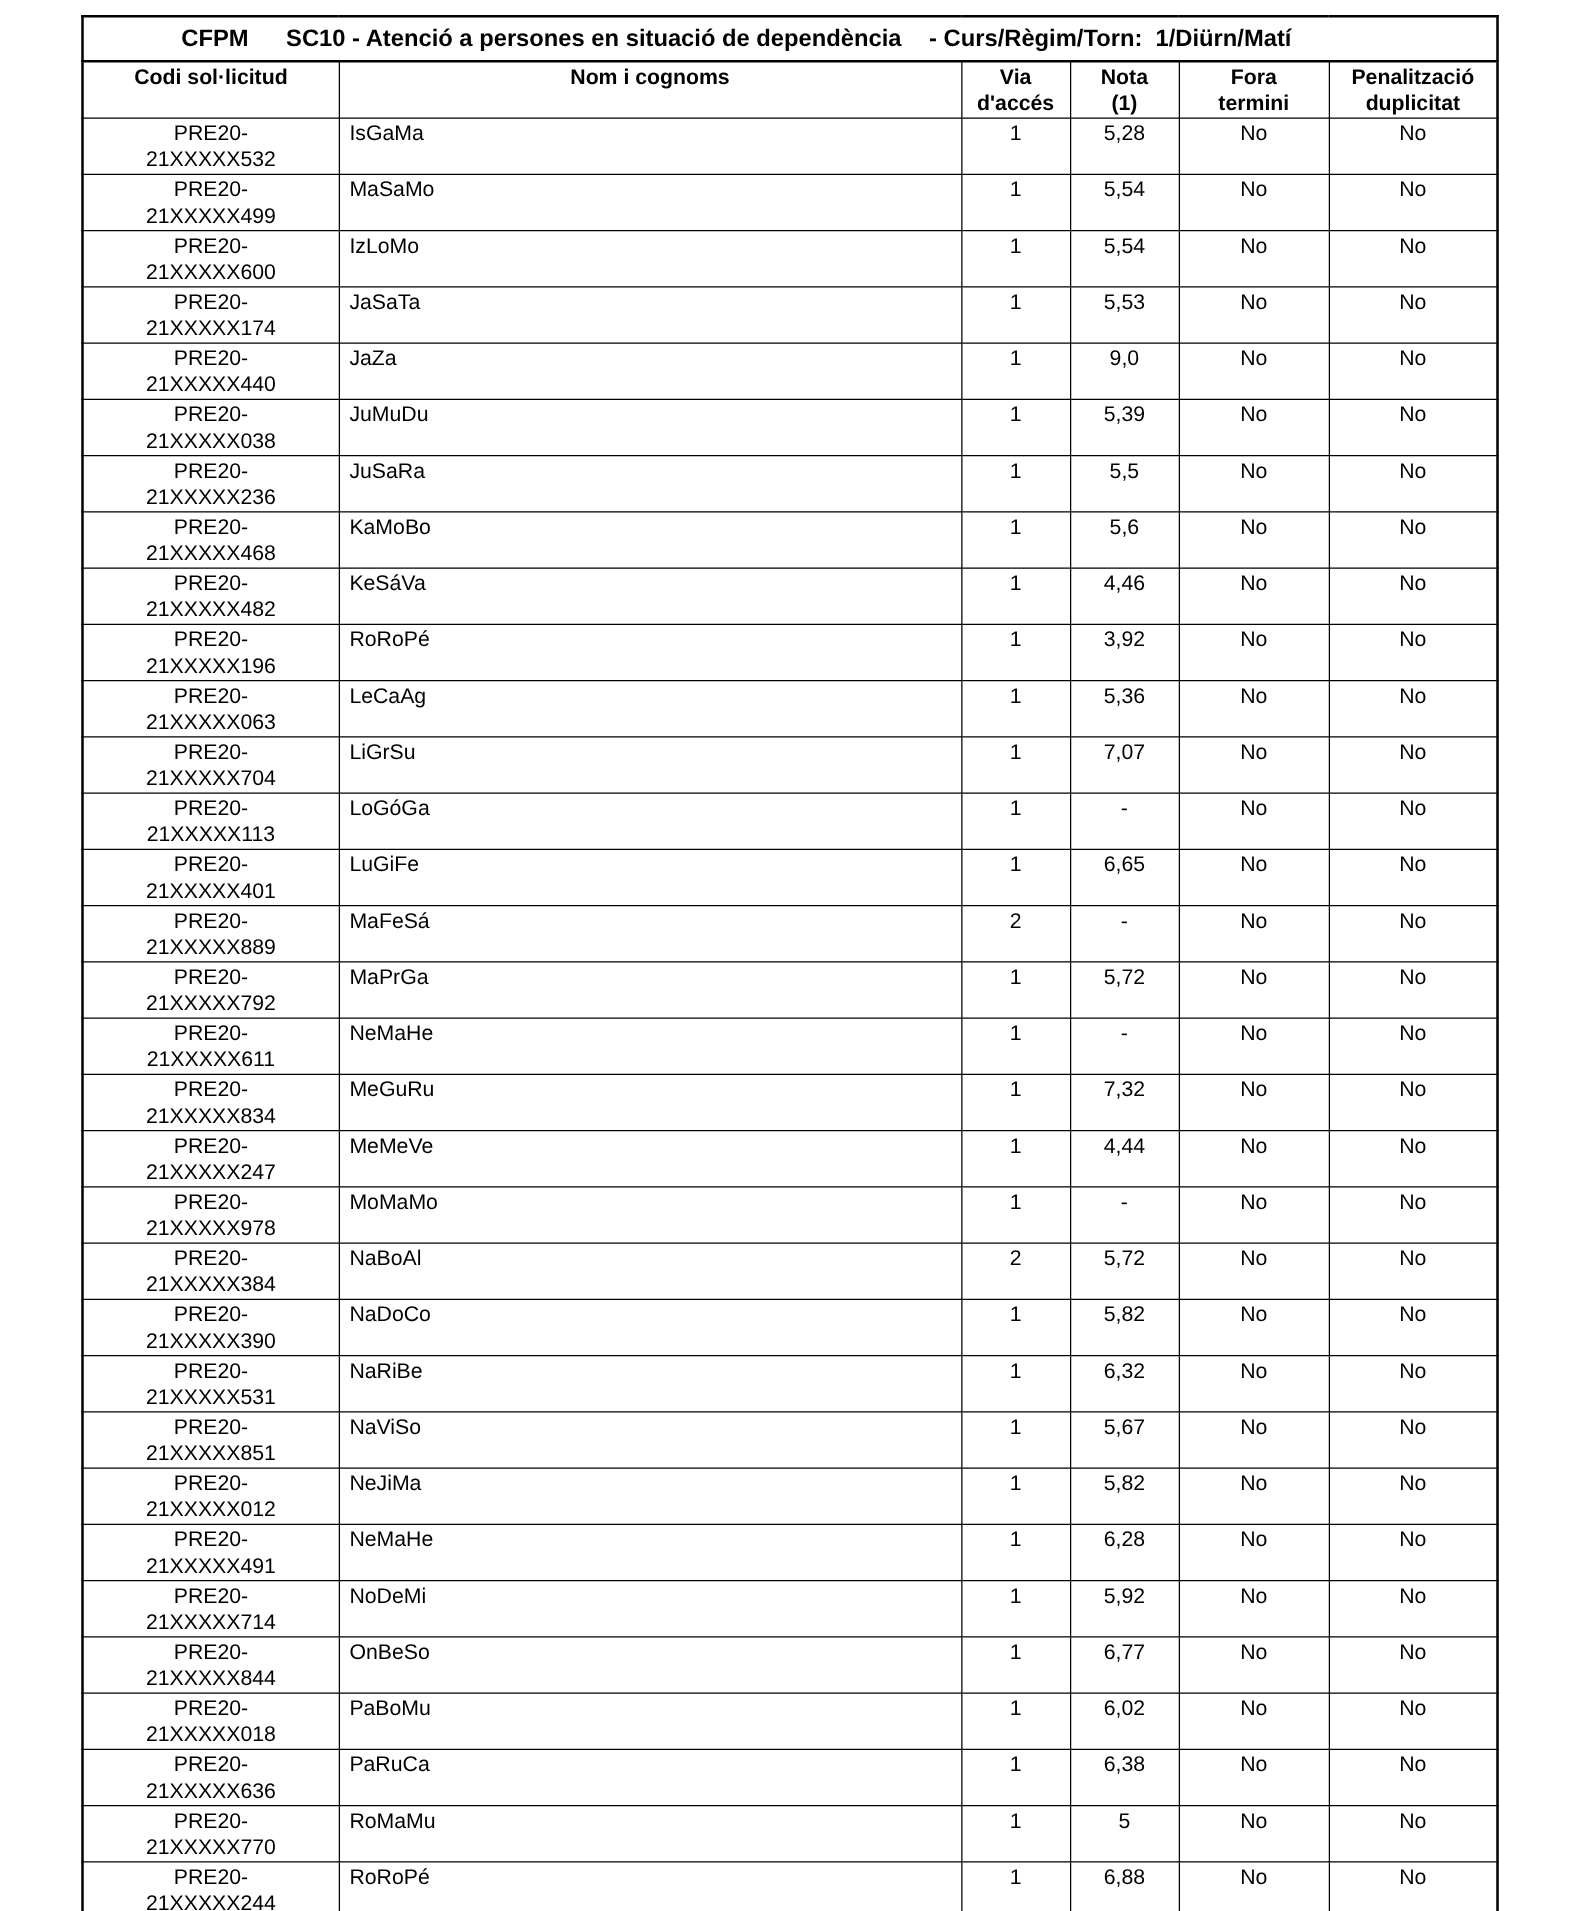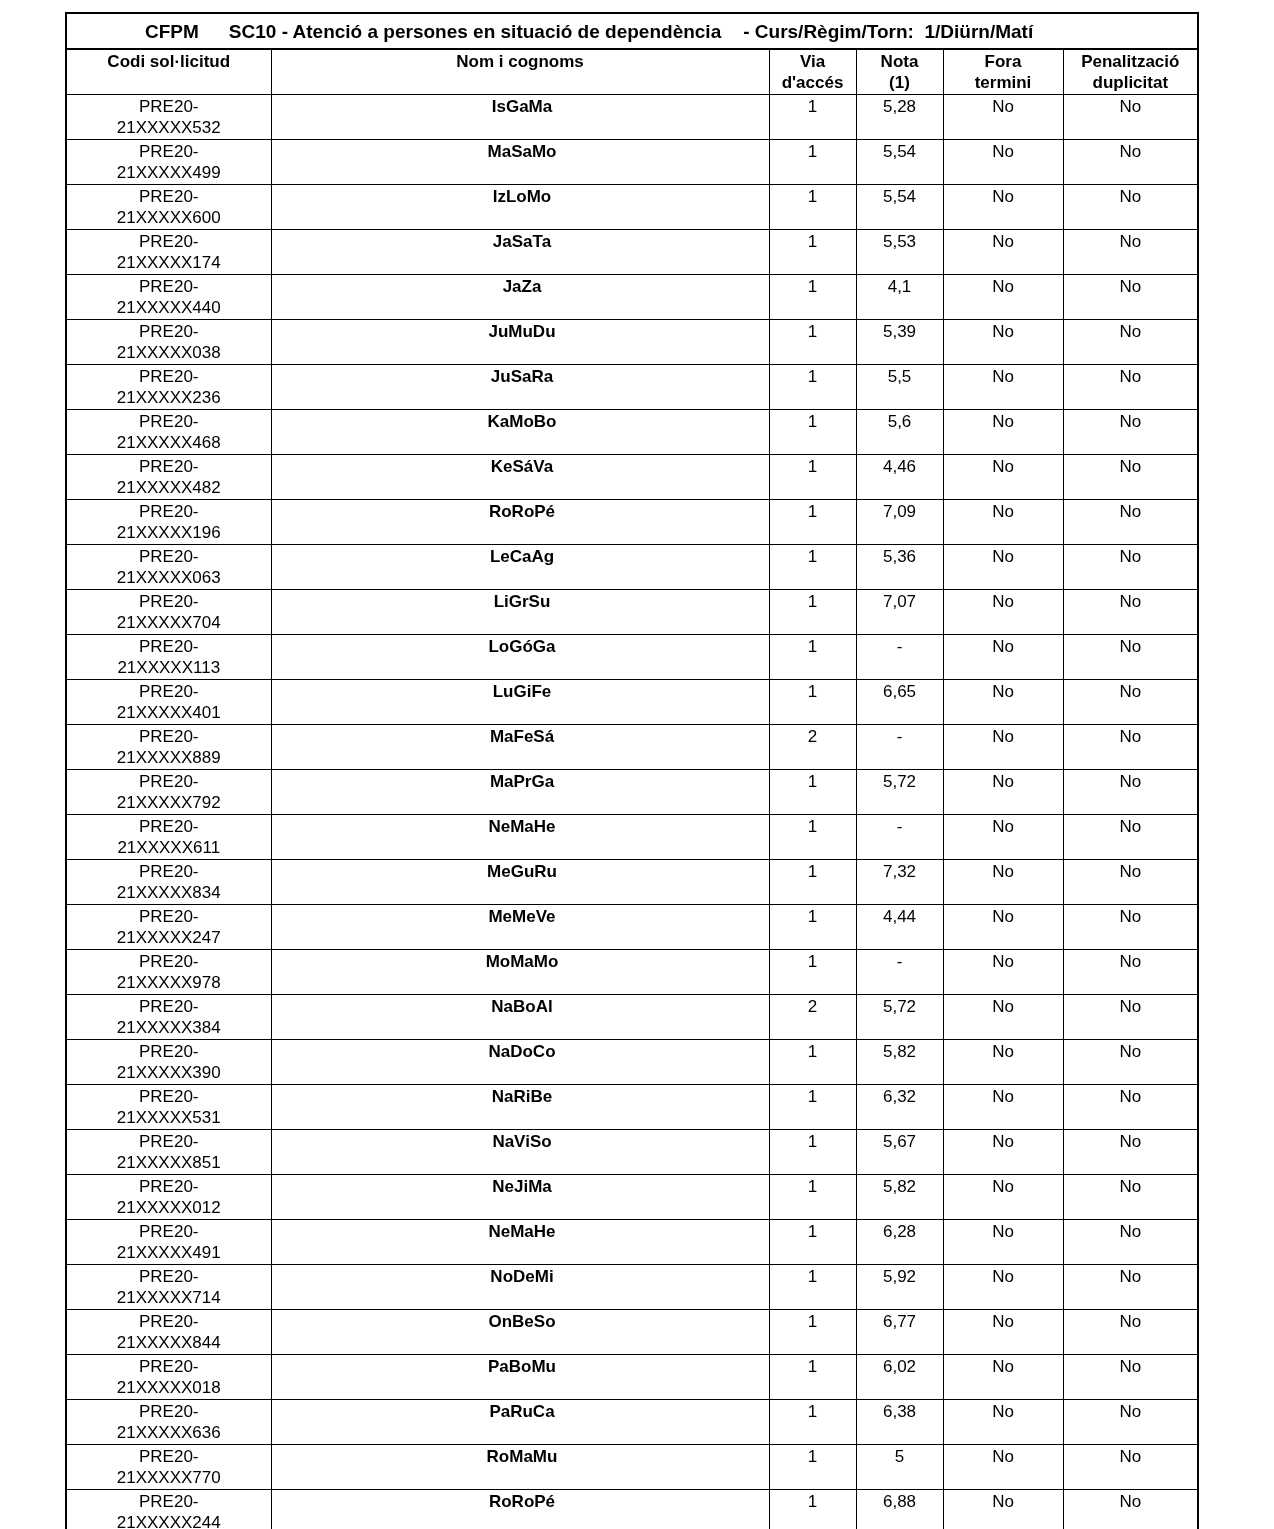--- a/index.html
+++ b/index.html
@@ -52,21 +52,21 @@
     font-weight:bold;
     white-space:pre-line;
     text-align:center;
   }
   th.h-left{text-align:left;}
 
   
   tbody tr{height:45px;}
   tbody td{white-space:pre-line;}
   .c-codi{text-align:center;margin-top:24px;}
-  .c-nom{text-align:center;padding-left:8px;font-weight:bold;}
+  .c-nom{text-align:left;padding-left:8px;}
   .c-via,.c-nota,.c-fora_termini,.c-penalitzacio_duplicitat{text-align:center;}
 </style>
 </head>
 <body>
 
 <div class="page">
   <table class="results">
     <colgroup>
       <col class="w-codi">
       <col class="w-nom">
@@ -129,21 +129,21 @@
           <td class="c-via">1</td>
           <td class="c-nota">5,53</td>
           <td class="c-fora_termini">No</td>
           <td class="c-penalitzacio_duplicitat">No</td>
         </tr>
         <tr>
           <td class="c-codi">PRE20-
 21XXXXX440</td>
           <td class="c-nom">JaZa</td>
           <td class="c-via">1</td>
-          <td class="c-nota">4,1</td>
+          <td class="c-nota">9,0</td>
           <td class="c-fora_termini">No</td>
           <td class="c-penalitzacio_duplicitat">No</td>
         </tr>
         <tr>
           <td class="c-codi">PRE20-
 21XXXXX038</td>
           <td class="c-nom">JuMuDu</td>
           <td class="c-via">1</td>
           <td class="c-nota">5,39</td>
           <td class="c-fora_termini">No</td>
@@ -174,21 +174,21 @@
           <td class="c-via">1</td>
           <td class="c-nota">4,46</td>
           <td class="c-fora_termini">No</td>
           <td class="c-penalitzacio_duplicitat">No</td>
         </tr>
         <tr>
           <td class="c-codi">PRE20-
 21XXXXX196</td>
           <td class="c-nom">RoRoPé</td>
           <td class="c-via">1</td>
-          <td class="c-nota">7,09</td>
+          <td class="c-nota">3,92</td>
           <td class="c-fora_termini">No</td>
           <td class="c-penalitzacio_duplicitat">No</td>
         </tr>
         <tr>
           <td class="c-codi">PRE20-
 21XXXXX063</td>
           <td class="c-nom">LeCaAg</td>
           <td class="c-via">1</td>
           <td class="c-nota">5,36</td>
           <td class="c-fora_termini">No</td>

